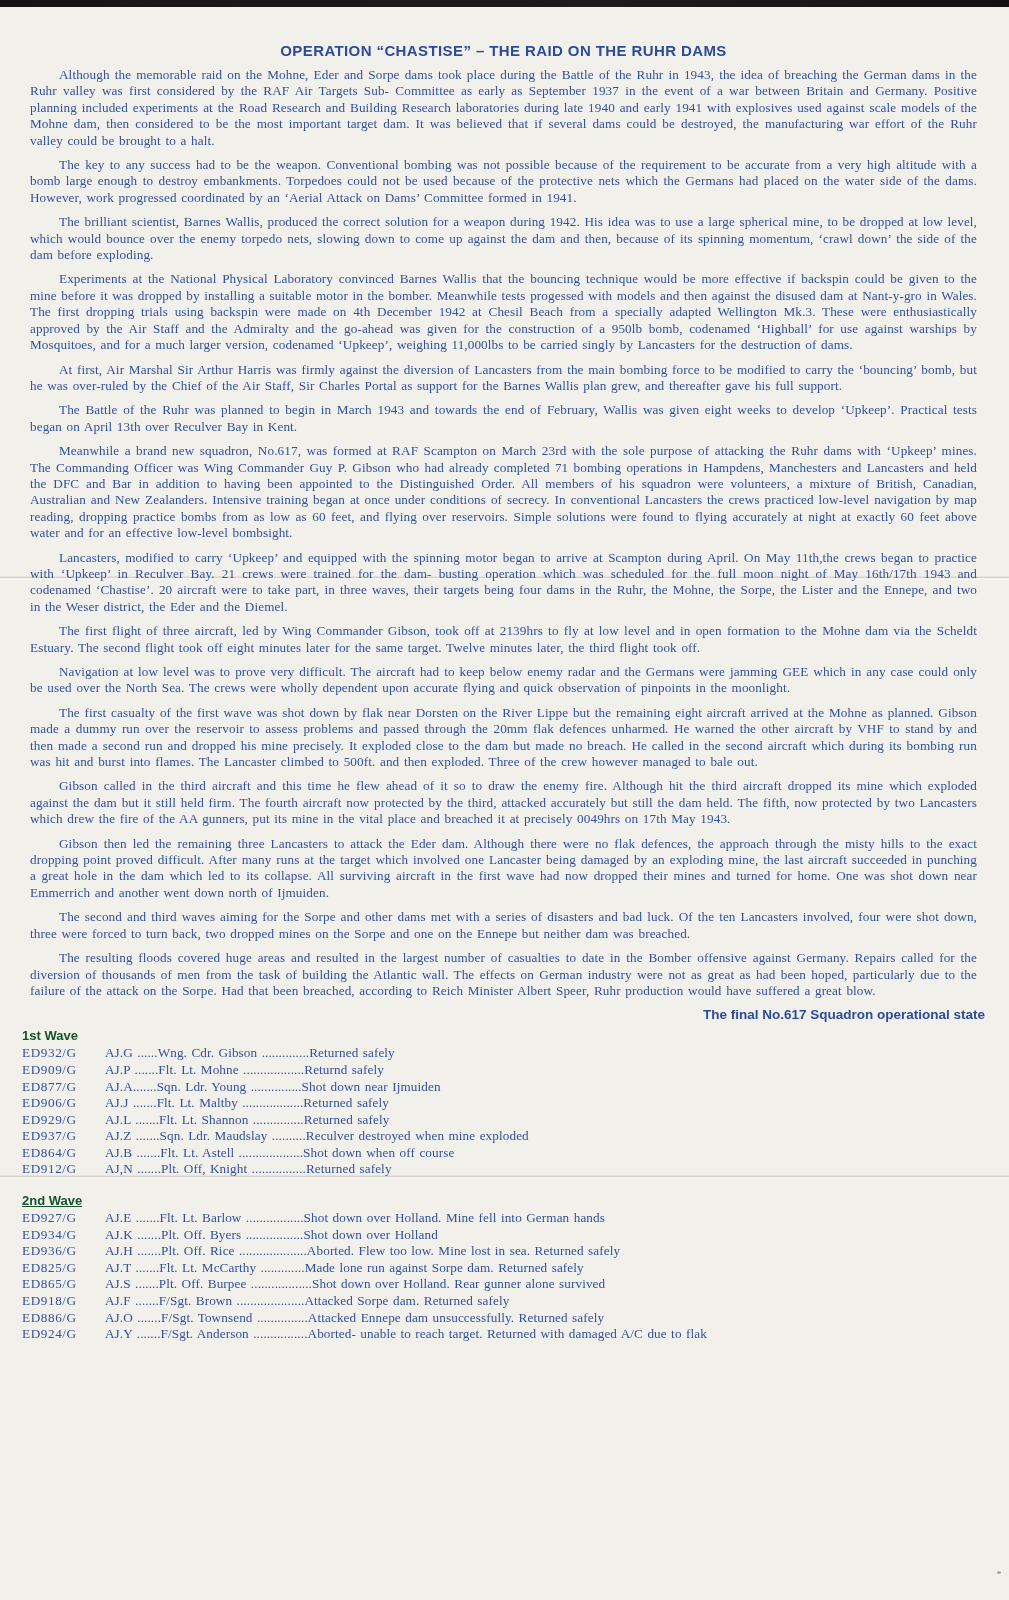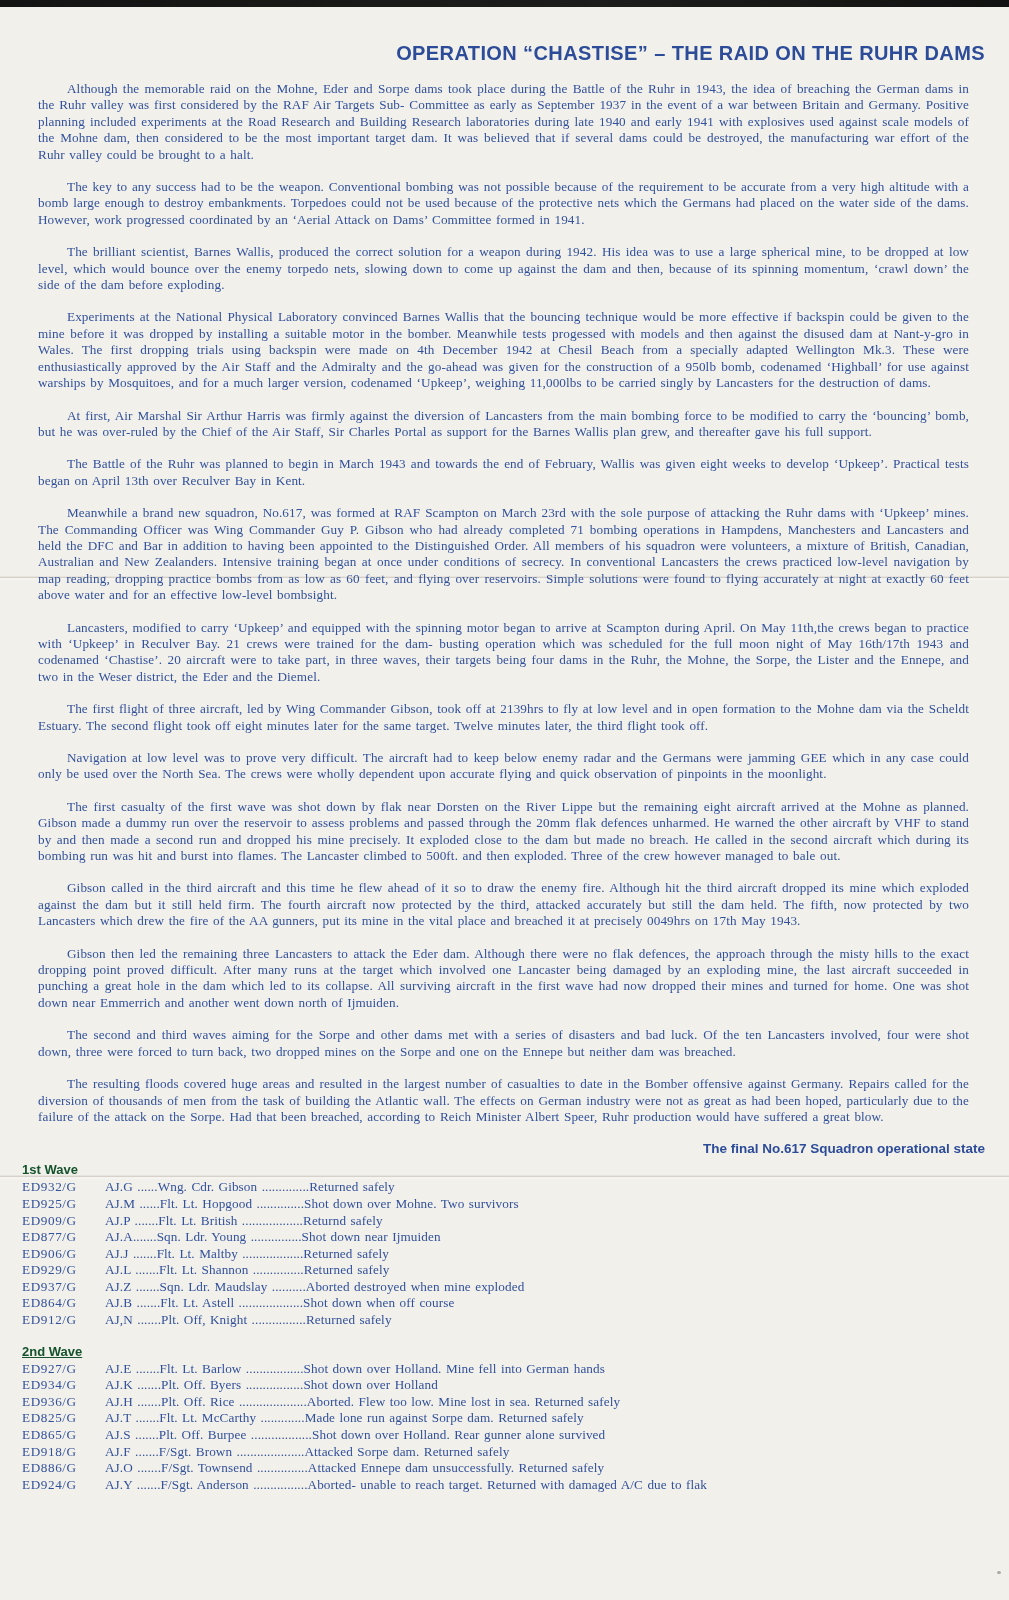--- a/index.html
+++ b/index.html
@@ -45,29 +45,29 @@
     border-radius: 50%;
   }
   .content {
     position: absolute;
     top: 42px;
     left: 22px;
     width: 963px;
   }
   .doc-title {
     margin: 0 0 3px 0;
-    text-align: right;
+    text-align: center;
     font-family: "Liberation Sans", "DejaVu Sans", sans-serif;
     font-weight: bold;
-    font-size: 20px;
+    font-size: 15px;
     letter-spacing: 0.4px;
     color: #2c4c99;
   }
   .body-text p {
-    margin: 16px;
+    margin: 8px;
     text-indent: 29px;
     text-align: justify;
     font-size: 13.2px;
     line-height: 16.4px;
     letter-spacing: 0.1px;
     word-spacing: 1.2px;
   }
   .roster-heading {
     margin: 2px 0 2px 0;
     text-align: right;
@@ -134,42 +134,38 @@
 
     <h2 class="roster-heading">The final No.617 Squadron operational state</h2>
 
     <div>
       <div class="wave-label">1st Wave</div>
       <div class="roster-row">
         <span class="roster-serial">ED932/G</span>
         <span class="roster-entry">AJ.G ......Wng. Cdr. Gibson ..............Returned safely</span>
       </div>
       <div class="roster-row">
-        <span class="roster-serial">ED925/G</span>
-        <span class="roster-entry">AJ.M ......Flt. Lt. Hopgood ..............Shot down over Mohne. Two survivors</span>
-      </div>
-      <div class="roster-row">
         <span class="roster-serial">ED909/G</span>
-        <span class="roster-entry">AJ.P .......Flt. Lt. British ..................Returnd safely</span>
+        <span class="roster-entry">AJ.P .......Flt. Lt. Mohne ..................Returnd safely</span>
       </div>
       <div class="roster-row">
         <span class="roster-serial">ED877/G</span>
         <span class="roster-entry">AJ.A.......Sqn. Ldr. Young ...............Shot down near Ijmuiden</span>
       </div>
       <div class="roster-row">
         <span class="roster-serial">ED906/G</span>
         <span class="roster-entry">AJ.J .......Flt. Lt. Maltby ..................Returned safely</span>
       </div>
       <div class="roster-row">
         <span class="roster-serial">ED929/G</span>
         <span class="roster-entry">AJ.L .......Flt. Lt. Shannon ...............Returned safely</span>
       </div>
       <div class="roster-row">
         <span class="roster-serial">ED937/G</span>
-        <span class="roster-entry">AJ.Z .......Sqn. Ldr. Maudslay ..........Aborted destroyed when mine exploded</span>
+        <span class="roster-entry">AJ.Z .......Sqn. Ldr. Maudslay ..........Reculver destroyed when mine exploded</span>
       </div>
       <div class="roster-row">
         <span class="roster-serial">ED864/G</span>
         <span class="roster-entry">AJ.B .......Flt. Lt. Astell ...................Shot down when off course</span>
       </div>
       <div class="roster-row">
         <span class="roster-serial">ED912/G</span>
         <span class="roster-entry">AJ,N .......Plt. Off, Knight ................Returned safely</span>
       </div>
     </div>

